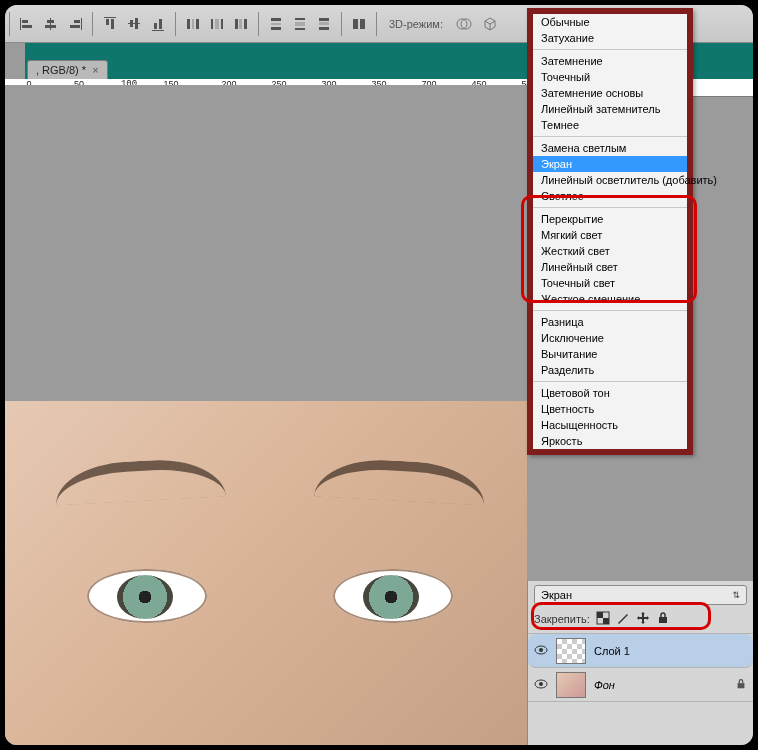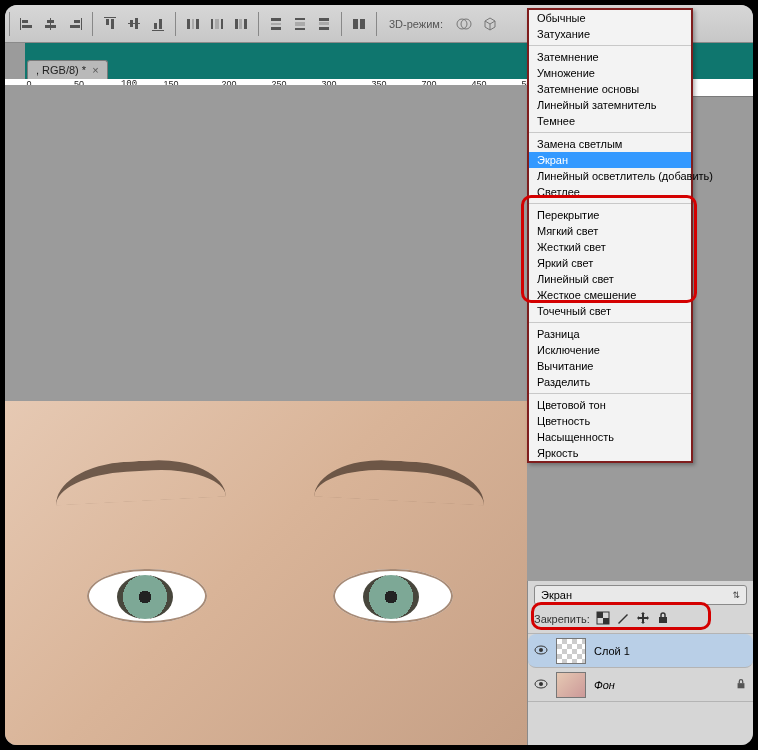--- a/index.html
+++ b/index.html
@@ -32,21 +32,21 @@
 
 .brow { position: absolute; width: 170px; height: 40px; border-top: 10px solid #4a382c; border-radius: 90px 90px 0 0 / 50px 50px 0 0; opacity: .75; }
 .brow.l { left: 50px; top: 60px; transform: rotate(-3deg); }
 .brow.r { right: 50px; top: 60px; transform: rotate(3deg) scaleX(-1); }
 .eye { position: absolute; width: 120px; height: 54px; background: #fff; border-radius: 60px/28px; box-shadow: 0 0 0 2px #a78b77 inset; }
 .eye.l { left: 82px; top: 168px; }
 .eye.r { right: 82px; top: 168px; }
 .iris { position: absolute; left: 30px; top: 6px; width: 56px; height: 44px; border-radius: 50%; background: radial-gradient(circle at 50% 50%, #222 0 18%, #7da896 18% 62%, #47463c 62% 100%); }
 
 
-.blend-list { position: absolute; right: 60px; top: 3px; width: 166px; background: #f3f3f3; border: 2px solid #7f1d1d; box-shadow: 2px 2px 4px rgba(0,0,0,.3); z-index: 50; }
+.blend-list { position: absolute; right: 60px; top: 3px; width: 166px; background: #f3f3f3; border: 6px solid #7f1d1d; box-shadow: 2px 2px 4px rgba(0,0,0,.3); z-index: 50; }
 .bl-item { padding: 2px 8px; color: #000; white-space: nowrap; cursor: default; }
 .bl-item.sel { background: #3399ff; color: #fff; }
 .bl-sep { height: 1px; background: #c8c8c8; margin: 3px 0; }
 
 
 .redbox { position: absolute; border: 3px solid #d40000; border-radius: 10px; pointer-events: none; z-index: 80; }
 .redbox.a { right: 56px; top: 190px; width: 176px; height: 108px; }
 .redbox.b { right: 42px; top: 597px; width: 180px; height: 28px; }
 
 
@@ -274,37 +274,36 @@
           <div class="iris"></div>
         </div>
     </div>
   </div>
 
   <div class="blend-list" id="blend-list">
       <div class="bl-item">Обычные</div>
       <div class="bl-item">Затухание</div>
       <div class="bl-sep"></div>
       <div class="bl-item">Затемнение</div>
-      <div class="bl-item">Умножение</div>
+      <div class="bl-item">Точечный</div>
       <div class="bl-item">Затемнение основы</div>
       <div class="bl-item">Линейный затемнитель</div>
       <div class="bl-item">Темнее</div>
       <div class="bl-sep"></div>
       <div class="bl-item">Замена светлым</div>
       <div class="bl-item sel">Экран</div>
       <div class="bl-item">Линейный осветлитель (добавить)</div>
       <div class="bl-item">Светлее</div>
       <div class="bl-sep"></div>
       <div class="bl-item">Перекрытие</div>
       <div class="bl-item">Мягкий свет</div>
       <div class="bl-item">Жесткий свет</div>
-      <div class="bl-item">Яркий свет</div>
       <div class="bl-item">Линейный свет</div>
+      <div class="bl-item">Точечный свет</div>
       <div class="bl-item">Жесткое смешение</div>
-      <div class="bl-item">Точечный свет</div>
       <div class="bl-sep"></div>
       <div class="bl-item">Разница</div>
       <div class="bl-item">Исключение</div>
       <div class="bl-item">Вычитание</div>
       <div class="bl-item">Разделить</div>
       <div class="bl-sep"></div>
       <div class="bl-item">Цветовой тон</div>
       <div class="bl-item">Цветность</div>
       <div class="bl-item">Насыщенность</div>
       <div class="bl-item">Яркость</div>

